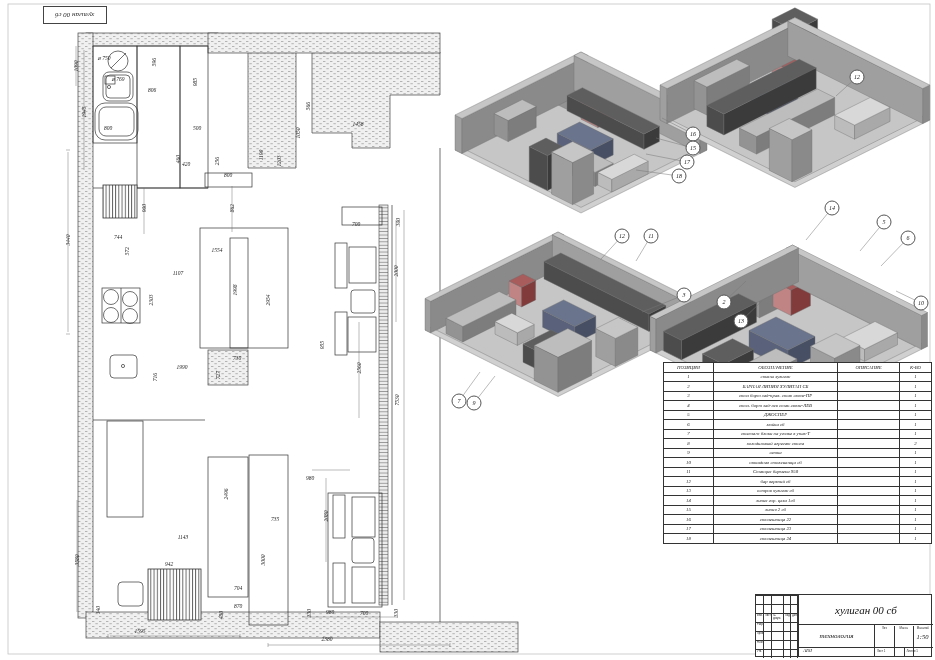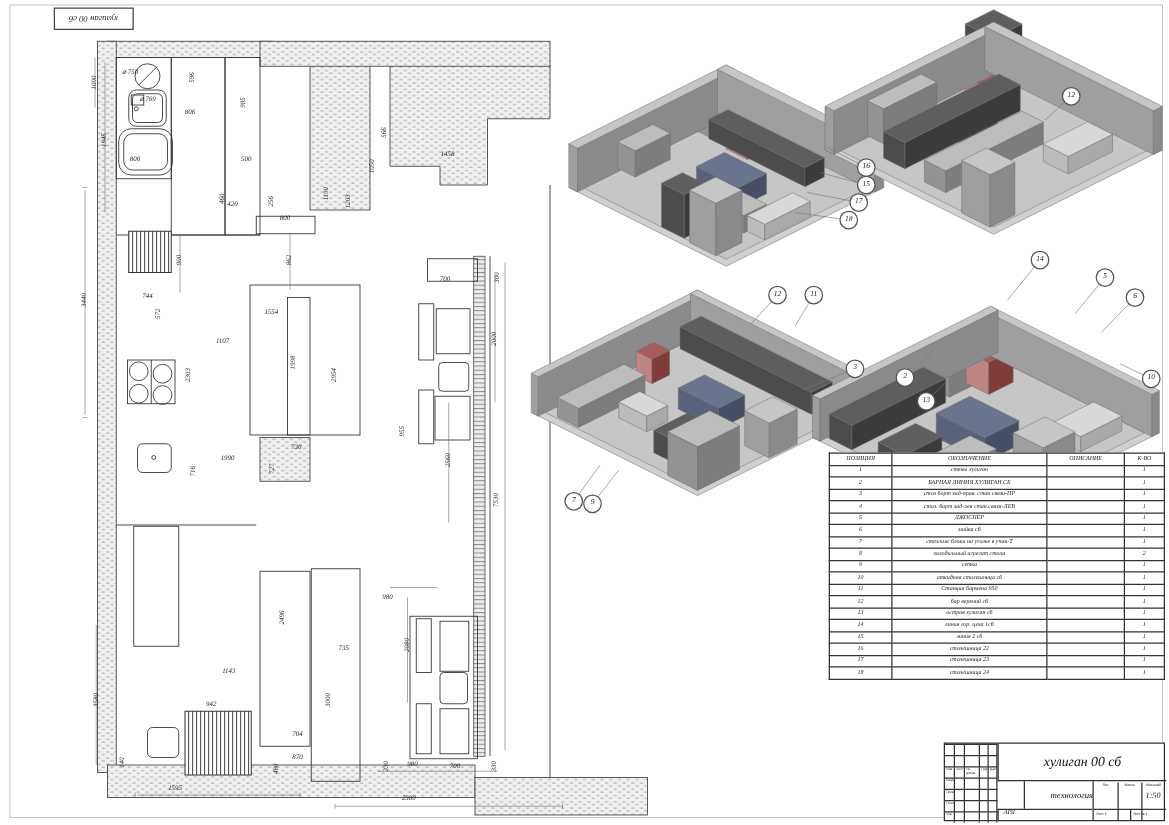--- a/index.html
+++ b/index.html
@@ -21,21 +21,21 @@
   .spec th,.spec td{border:0.8px solid #333;font:italic 4.8px "Liberation Serif",serif;
         color:#1c1c1c;text-align:center;padding:1.5px 1px;font-weight:normal;line-height:1.15;}
   
   .tblock{position:absolute;left:755px;top:594px;width:177px;height:63px;border:1.2px solid #333;
         background:#fff;box-sizing:border-box;}
   .tb-title{position:absolute;left:42px;top:0;width:135px;height:30px;border-left:1px solid #333;
         border-bottom:1px solid #333;display:flex;align-items:center;justify-content:center;
         font:italic 11px "Liberation Serif",serif;color:#111;box-sizing:border-box;}
   .tb-tech{position:absolute;left:42px;top:30px;width:76px;height:22px;border-left:1px solid #333;
         display:flex;align-items:center;justify-content:center;
-        font:italic 7px "Liberation Serif",serif;color:#111;box-sizing:border-box;margin-left:21px;}
+        font:italic 7px "Liberation Serif",serif;color:#111;box-sizing:border-box;}
   .tb-material{position:absolute;left:42px;top:52px;width:76px;height:9px;border-left:1px solid #333;
         border-top:1px solid #333;font:italic 5px "Liberation Serif",serif;color:#111;
         padding-left:4px;box-sizing:border-box;}
   .tb-grid{position:absolute;left:118px;top:30px;width:59px;height:31px;border-left:1px solid #333;
         box-sizing:border-box;}
   .tb-grid .hd{position:absolute;font:2.8px "Liberation Sans",sans-serif;color:#222;
         width:33%;text-align:center;top:1px;}
   .tb-scale{position:absolute;right:1px;top:8px;width:33%;text-align:center;
         font:italic 6.5px "Liberation Serif",serif;color:#111;}
   .tb-sheets{position:absolute;left:0;bottom:0;width:100%;height:9px;border-top:1px solid #333;

